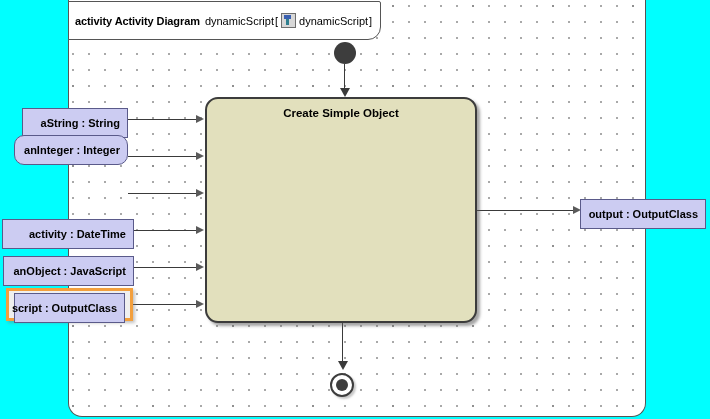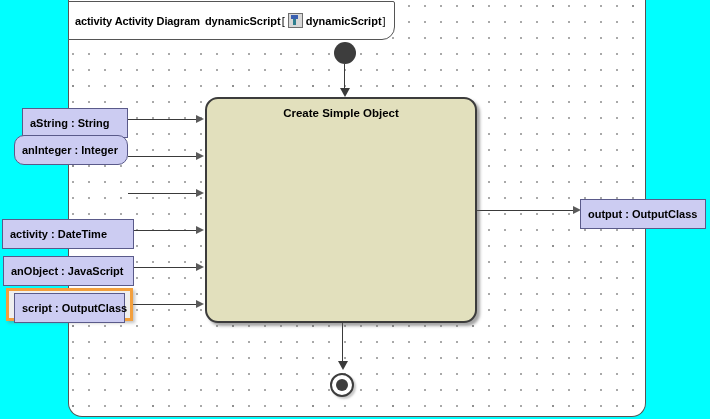--- a/index.html
+++ b/index.html
@@ -71,21 +71,21 @@
     white-space: nowrap;
     font-size: 11px;
     color: #000000;
     z-index: 6;
   }
   #title-tab .kw {
     font-weight: bold;
     letter-spacing: -0.1px;
   }
   #title-tab .nm {
-    font-weight: bold;
+    font-weight: normal;
     margin-left: 5px;
     text-align: right;
   }
   #title-tab .brk {
     font-weight: normal;
     margin-left: 1px;
   }
   .tab-icon {
     display: inline-block;
     width: 13px;
@@ -142,21 +142,21 @@
 
   
   .pin {
     position: absolute;
     height: 30px;
     background: #ccccf2;
     border: 1px solid #5a5a8a;
     box-sizing: border-box;
     display: flex;
     align-items: center;
-    justify-content: flex-start;
+    justify-content: flex-end;
     padding: 0 7px;
     font-size: 11px;
     font-weight: bold;
     color: #000000;
     white-space: nowrap;
     z-index: 5;
   }
   .sel-box {
     position: absolute;
     border: 3px solid #f29f3d;

